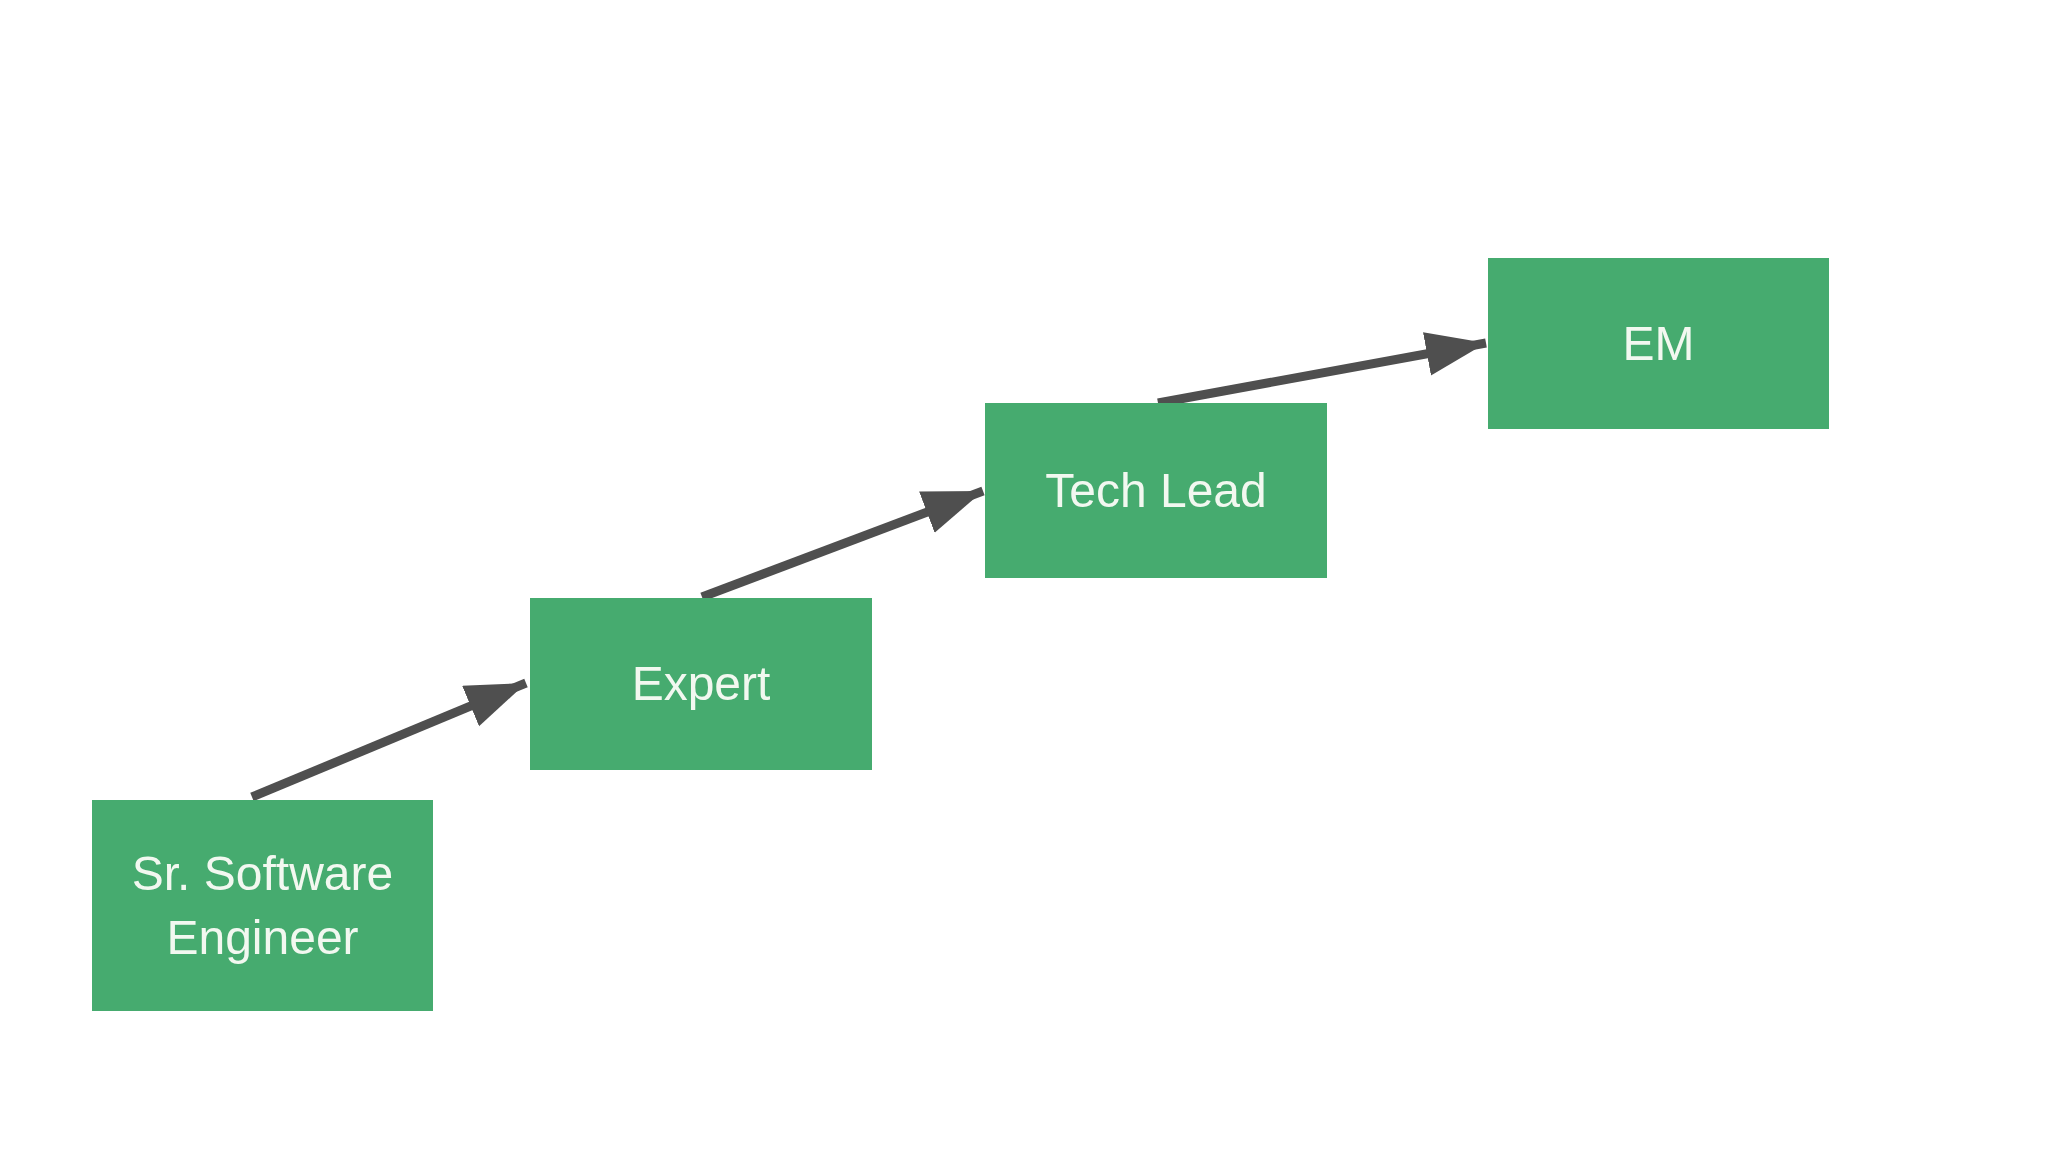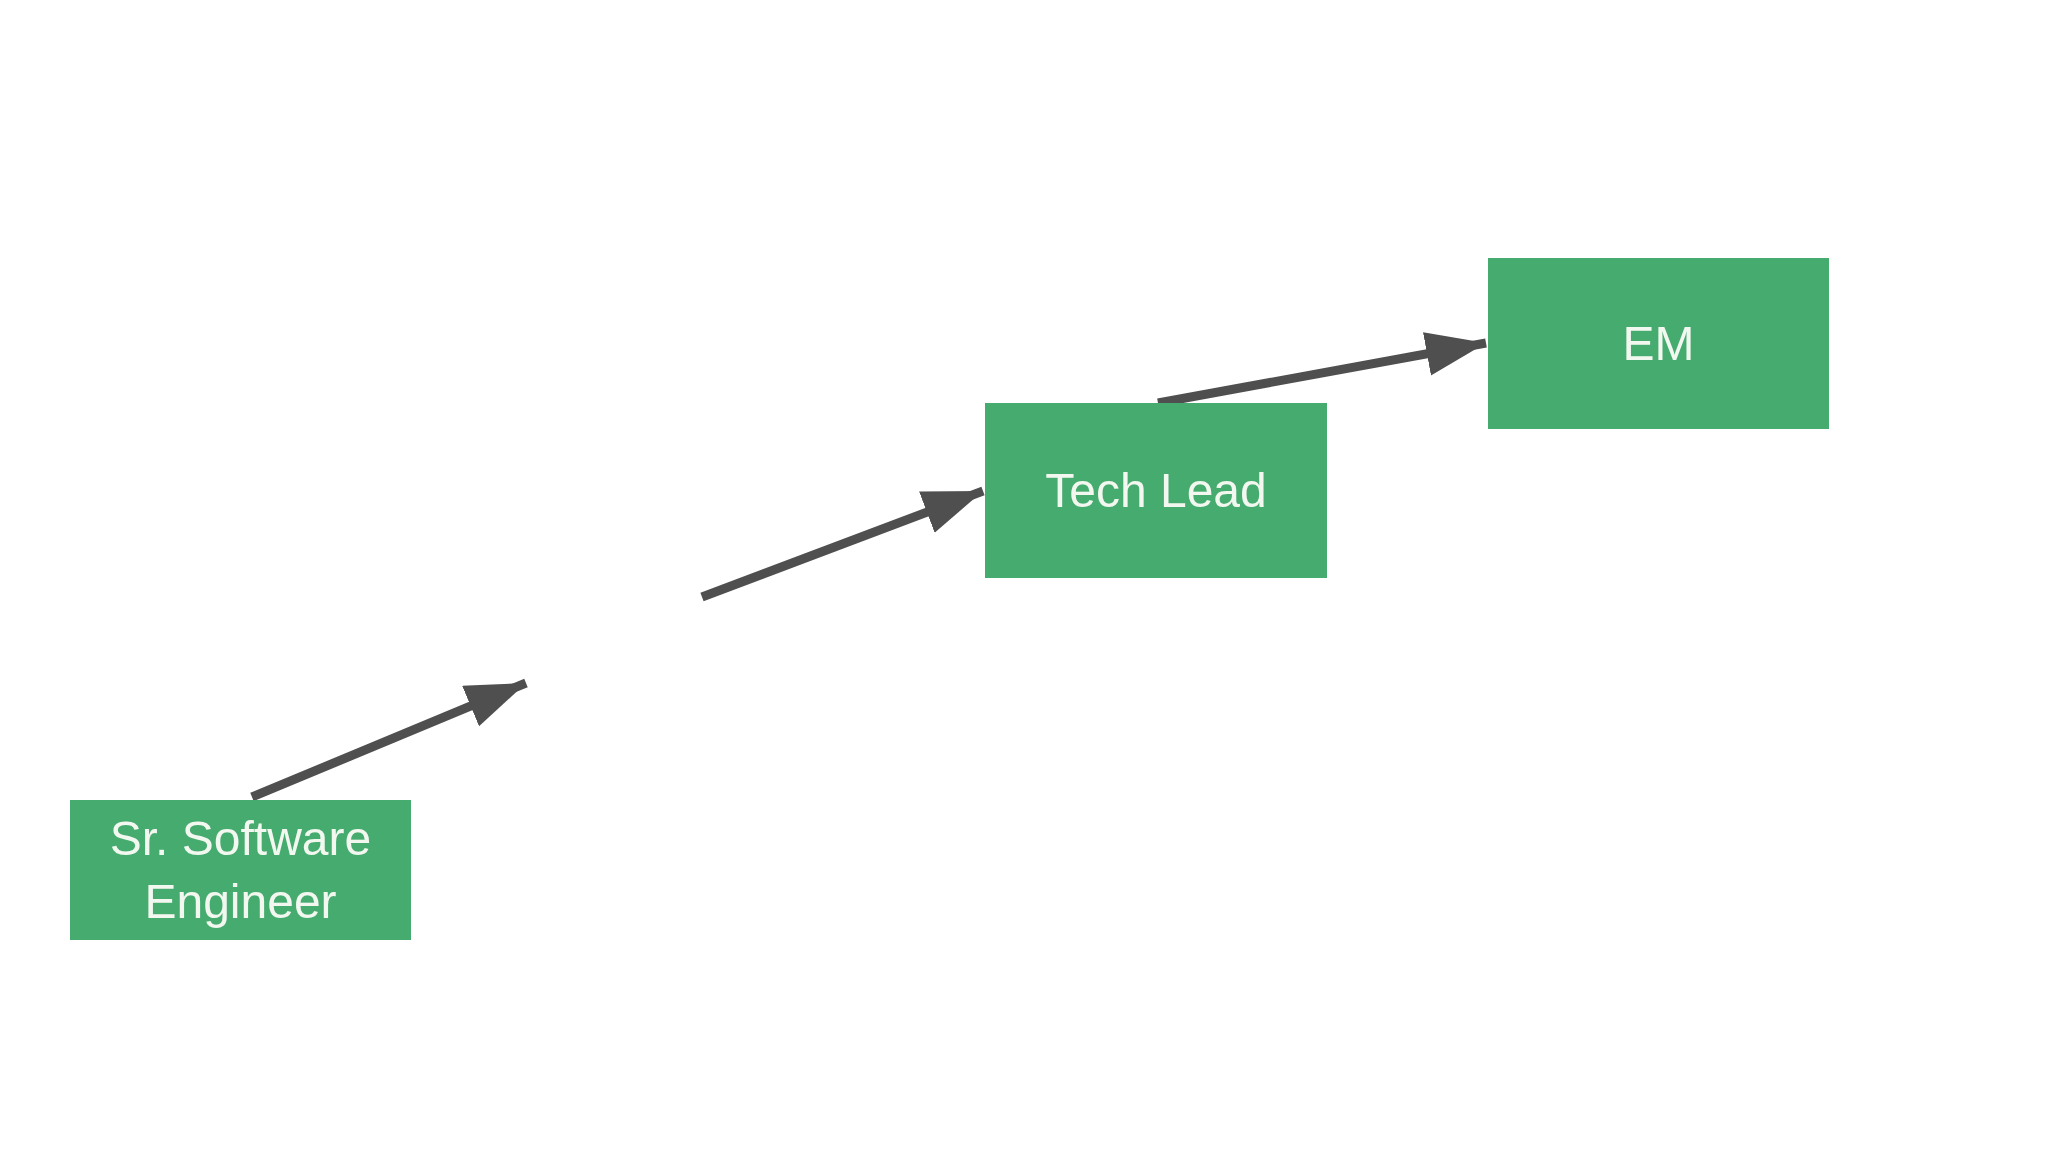--- a/index.html
+++ b/index.html
@@ -62,24 +62,27 @@
     <defs>
       <marker id="arrowhead" markerUnits="userSpaceOnUse" markerWidth="62" markerHeight="46" refX="60" refY="22" orient="auto">
         <path d="M0,0 L60,22 L0,44 Z"></path>
       </marker>
     </defs>
     <line class="edge" marker-end="url(#arrowhead)" x1="252" y1="797" x2="526" y2="683"></line>
     <line class="edge" marker-end="url(#arrowhead)" x1="702" y1="597" x2="983" y2="491"></line>
     <line class="edge" marker-end="url(#arrowhead)" x1="1158" y1="403" x2="1486" y2="343"></line>
   </svg>
 
-  <div class="node" style="left: 70px; top: 800px; width: 341px; height: 140px;">
+  <div class="node" style="left: 92px; top: 800px; width: 341px; height: 211px;">
     <span>Sr. Software Engineer</span>
   </div>
 
+  <div class="node" style="left: 530px; top: 598px; width: 342px; height: 172px;">
+    <span>Expert</span>
+  </div>
 
   <div class="node" style="left: 1488px; top: 258px; width: 341px; height: 171px;">
     <span>EM</span>
   </div>
 
   <div class="node" style="left: 985px; top: 403px; width: 342px; height: 175px;">
     <span>Tech Lead</span>
   </div>
 
 </div>

